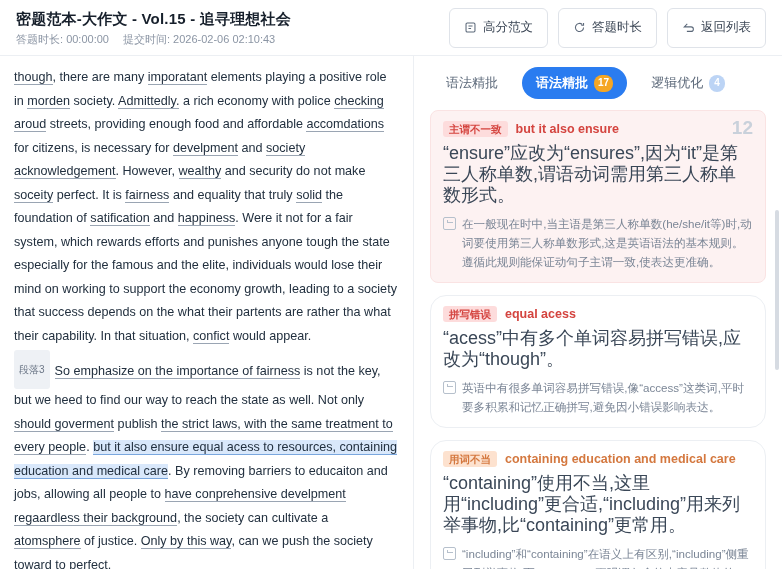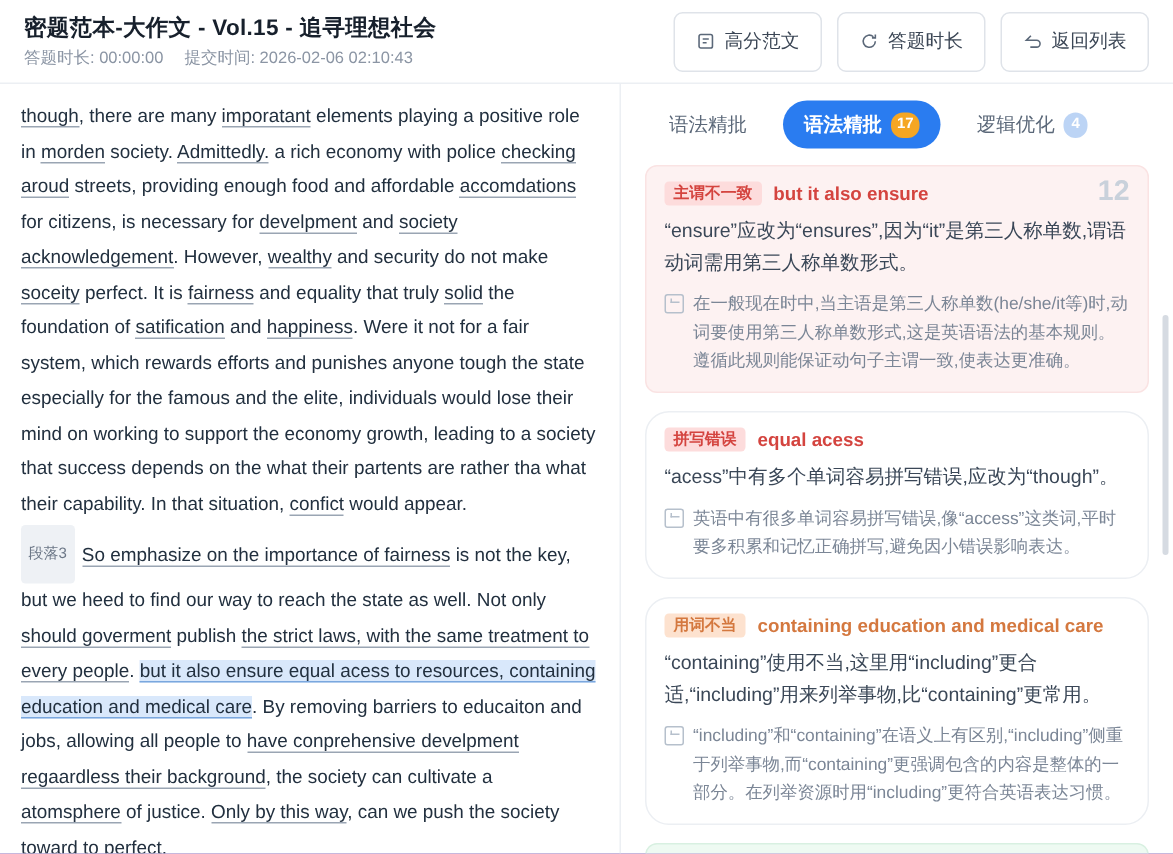--- a/index.html
+++ b/index.html
@@ -193,21 +193,21 @@
   }
   .head-quote.orange { color: #d4783f; }
   .card-num {
     position: absolute;
     top: 6px; right: 12px;
     font-size: 19px;
     color: #c9d1db;
     font-weight: bold;
   }
   .card-body {
-    font-size: 13px;
+    font-size: 18px;
     line-height: 21px;
     color: #3a4757;
   }
   .sub-block {
     margin-top: 8px;
     display: flex;
     gap: 6px;
     font-size: 11.6px;
     line-height: 19px;
     color: #7b8696;

